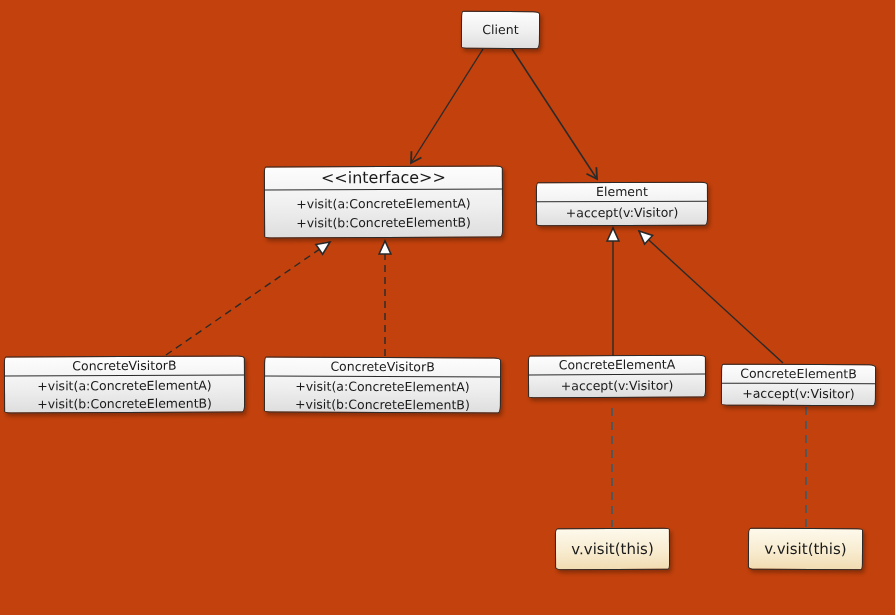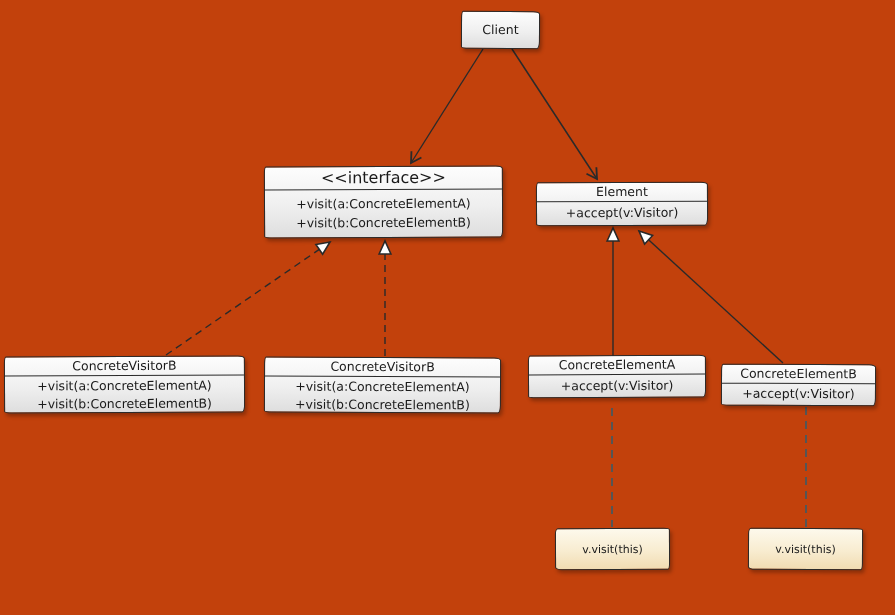--- a/index.html
+++ b/index.html
@@ -39,21 +39,21 @@
   .uml-class .member{font-size:12.5px;line-height:1.45;white-space:nowrap;}
   .uml-class.no-members .title{flex:1 1 auto;}
   .uml-note{
     position:absolute;
     display:flex;align-items:center;justify-content:center;
     background:linear-gradient(180deg,#fdf9ec 0%,#f8ecd0 55%,#f1dcb2 100%);
     border:1.6px solid #2a2a2a;
     border-radius:3px 6px 2px 7px / 6px 2px 7px 3px;
     box-shadow:2px 3px 4px rgba(0,0,0,0.28);
     box-sizing:border-box;
-    font-size:11px;
+    font-size:15px;
   }
   .r1{transform:rotate(-0.25deg);}
   .r2{transform:rotate(0.25deg);}
 </style>
 </head>
 <body>
 
 <div id="canvas">
 
   <svg id="edges" viewBox="0 0 895 615">

